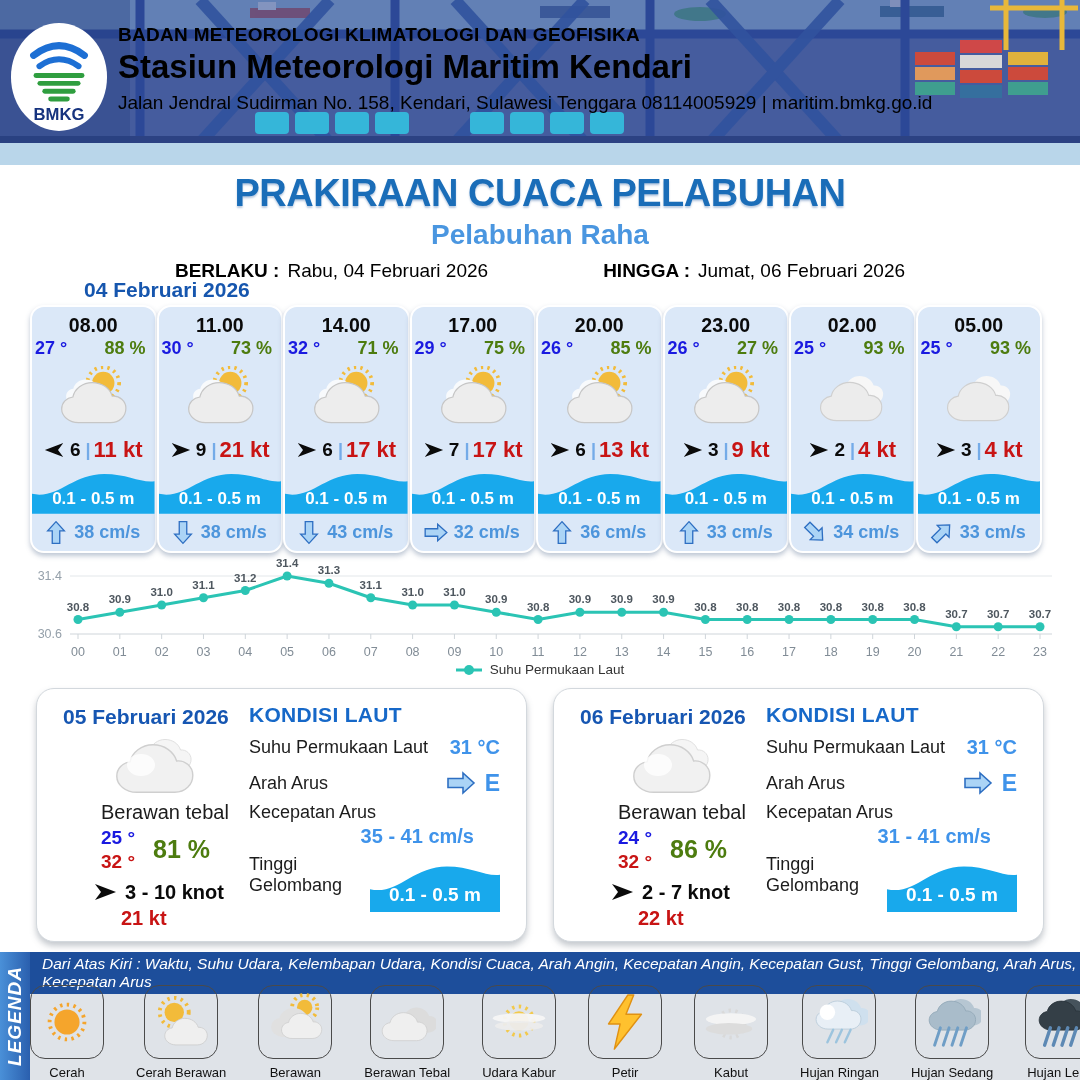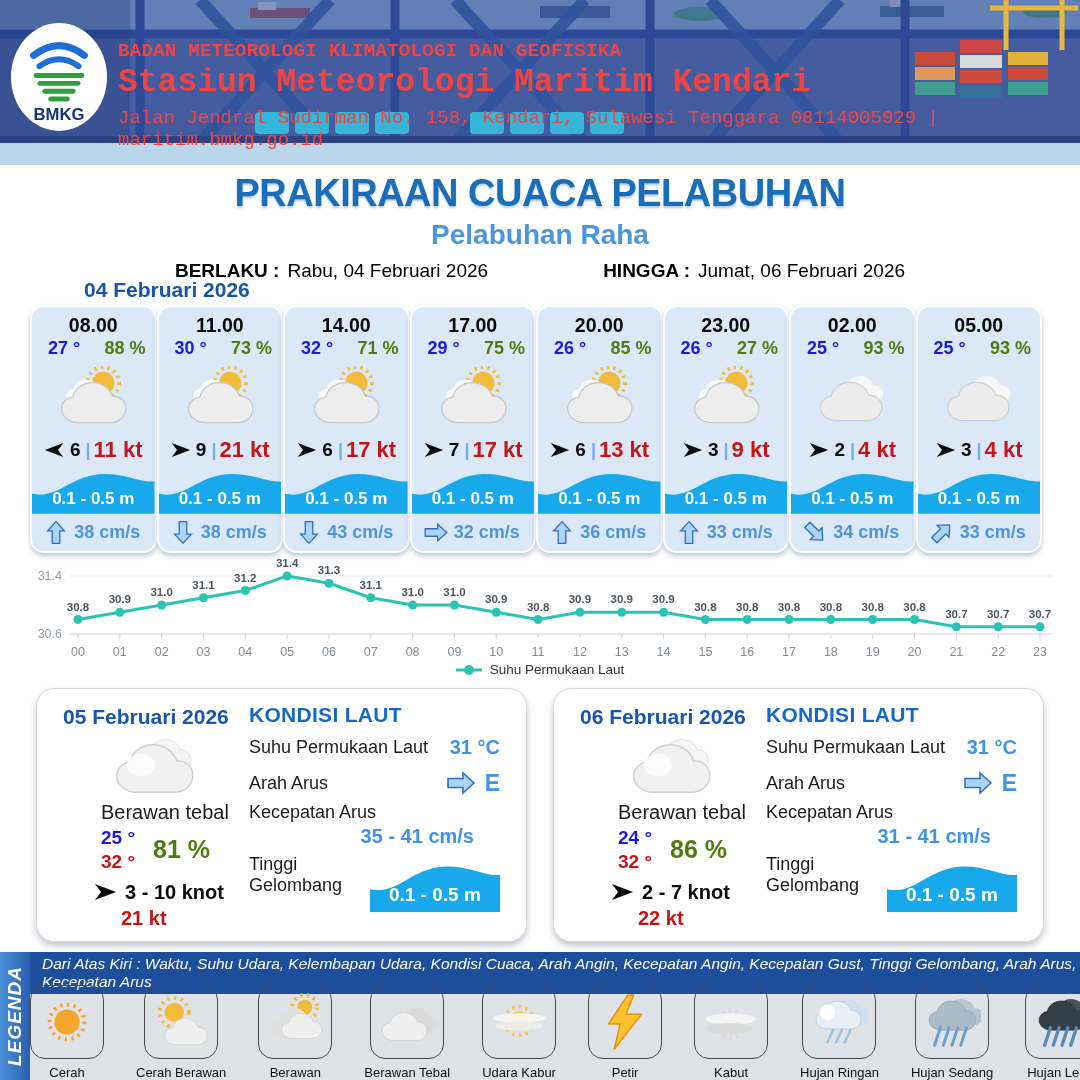--- a/index.html
+++ b/index.html
@@ -2,40 +2,40 @@
 <html><head>
 <meta charset="utf-8">
 <style>
   html,body{margin:0;padding:0;background:#fff;}
   .page{position:relative;width:1080px;height:1080px;overflow:hidden;background:#fff;
         font-family:"Liberation Sans",sans-serif;}
   
   .header{position:absolute;top:0;left:0;width:1080px;height:143px;}
   .header-art{position:absolute;inset:0;}
   .logo{position:absolute;left:10px;top:22px;z-index:3;}
-  .header-text{position:absolute;left:118px;top:40px;z-index:3;color:#ef4444;font-family:Liberation Mono, monospace;}
+  .header-text{position:absolute;left:118px;top:24px;z-index:3;color:#000000;}
   .org{font-size:19px;font-weight:bold;letter-spacing:.3px;}
   .station{font-size:33px;font-weight:bold;margin-top:2px;}
   .address{font-size:19px;margin-top:6px;}
   .strip{position:absolute;top:143px;left:0;width:1080px;height:22px;background:#b9d6ea;}
   
   .titleblock{position:absolute;top:172px;left:0;width:1080px;text-align:center;}
   .main-title{font-size:38px;font-weight:800;color:#1a6db8;letter-spacing:-.5px;
               text-shadow:0 2px 2px rgba(130,160,200,.55);}
   .port-title{font-size:28px;font-weight:bold;color:#4a96e0;margin-top:4px;}
   .meta{display:flex;justify-content:center;gap:115px;margin-top:9px;font-size:19px;color:#000;}
   .meta b{font-weight:bold;margin-right:8px;}
   
   .day-label{position:absolute;top:278px;left:36px;font-size:21px;font-weight:bold;color:#1656ae;margin-left:48px;}
   .hourly{position:absolute;top:305px;left:30px;right:38px;height:248px;display:flex;gap:0;}
   .hcard{flex:1;background:#dbe8f8;border:2px solid #fff;border-radius:14px;
          box-shadow:0 3px 5px rgba(110,130,160,.45);display:flex;flex-direction:column;
          overflow:hidden;min-width:0;}
   .h-time{text-align:center;font-size:19.5px;font-weight:bold;color:#0a0a0a;margin-top:7px;}
-  .h-th{display:flex;justify-content:space-between;padding:1px 9px 0 16px;font-size:18px;font-weight:bold;text-align:center;}
+  .h-th{display:flex;justify-content:space-between;padding:1px 9px 0 3px;font-size:18px;font-weight:bold;text-align:center;}
   .h-temp{color:#1a1ae0;}
   .h-hum{color:#4d7c0f;}
   .h-icon{flex:0 0 78px;display:flex;align-items:center;justify-content:center;}
   .h-wind{display:flex;align-items:center;justify-content:center;gap:3px;height:26px;}
   .h-wind .dart{flex:0 0 auto;}
   .h-ws{font-size:19px;font-weight:bold;color:#0a0a0a;margin:0 2px;}
   .h-sep{font-size:18px;color:#74abe8;font-weight:bold;}
   .h-gust{font-size:22px;font-weight:bold;color:#c81414;white-space:nowrap;}
   .h-wave{margin-top:auto;position:relative;height:52px;}
   .h-wave svg{position:absolute;inset:0;width:100%;height:100%;}

